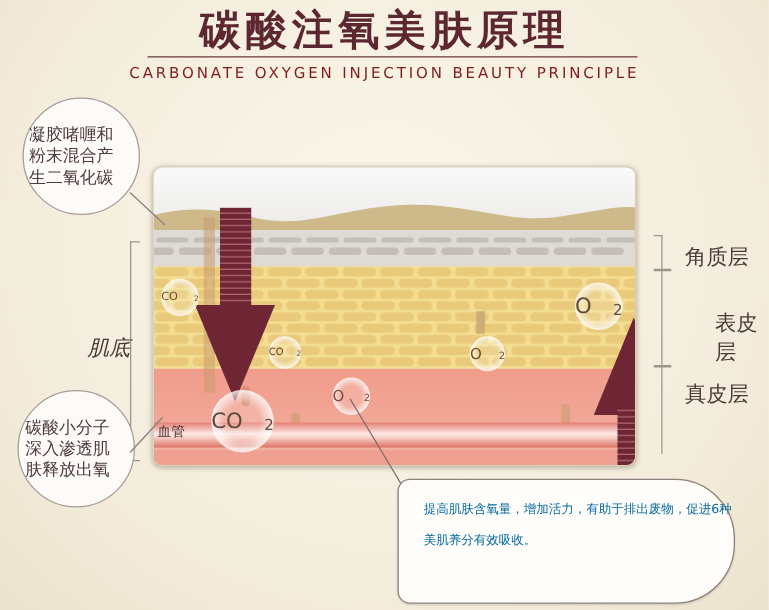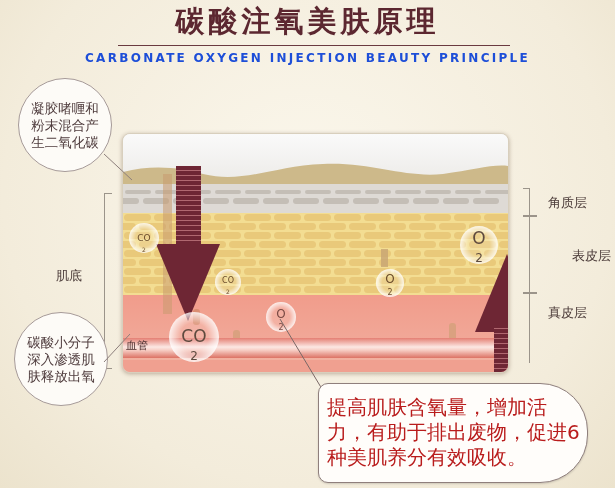--- a/index.html
+++ b/index.html
@@ -1,35 +1,35 @@
 <!DOCTYPE html>
 <html><head>
 <meta charset="utf-8">
 <style>
   html,body{margin:0;padding:0;}
   body{width:615px;height:488px;overflow:hidden;background:#f5efe1;position:relative;font-family:"DejaVu Sans","Liberation Sans",sans-serif;}
   .bg{position:absolute;inset:0;background:radial-gradient(ellipse at 50% 40%,#fbf7ec 0%,#f3ecdb 70%,#ece3cd 100%);}
-  .title{position:absolute;left:0;right:0;top:2px;text-align:center;font-family:Liberation Mono, monospace;font-size:29px;color:#5c2730;letter-spacing:4px;font-weight:bold;}
+  .title{position:absolute;left:0;right:0;top:2px;text-align:center;font-family:Liberation Mono, monospace;font-size:33px;color:#5c2730;letter-spacing:4px;font-weight:bold;}
   .title-rule{position:absolute;left:118px;width:392px;top:45px;height:1px;background:#6a3a40;}
-  .subtitle{position:absolute;left:0;right:0;top:51px;text-align:center;font-size:12px;color:#1d4ed8;letter-spacing:2.3px;font-weight:bold;}
+  .subtitle{position:absolute;left:0;right:0;top:51px;text-align:center;font-size:12px;color:#7f1d1d;letter-spacing:2.3px;}
   .panel{position:absolute;left:122px;top:133px;width:385px;height:238px;border-radius:8px;overflow:hidden;box-shadow:0 1px 4px rgba(80,50,30,.35);background:#f0eee9;border:1px solid #d8cfbd;}
   .sky{position:absolute;left:0;top:0;width:100%;height:60px;background:linear-gradient(#fafafa,#e9e7e3);}
   .dune{position:absolute;left:0;top:0;}
   .strat{position:absolute;left:0;top:50px;width:100%;height:30px;background:#dedad5;}
   .epi{position:absolute;left:0;top:79px;width:100%;height:82px;background:#f3dd92;}
   .derm{position:absolute;left:0;top:161px;width:100%;height:77px;background:linear-gradient(#f19c8b,#f1a898 60%,#f2b5a4);}
   .vessel{position:absolute;left:0;top:204px;width:100%;height:20px;background:linear-gradient(#e47f73,#fce8e4 45%,#f7cfc6 60%,#dc7264);}
   .vessel-bottom{position:absolute;left:0;top:226px;width:100%;height:12px;background:#f0a090;}
-  .bubble{position:absolute;border-radius:50%;background:radial-gradient(circle,rgba(255,255,255,.15) 40%,rgba(255,255,255,.85) 72%,rgba(255,255,255,.2) 100%);display:flex;align-items:center;justify-content:flex-end;color:#6b4d2c;flex-direction:column;}
+  .bubble{position:absolute;border-radius:50%;background:radial-gradient(circle,rgba(255,255,255,.15) 40%,rgba(255,255,255,.85) 72%,rgba(255,255,255,.2) 100%);display:flex;align-items:center;justify-content:space-between;color:#6b4d2c;}
   .bubble span{line-height:1;}
-  .side-label{position:absolute;font-size:13px;color:#4a3a38;}
+  .side-label{position:absolute;font-size:17px;color:#4a3a38;}
   .vbar{position:absolute;background:#9b948a;}
-  .callout{position:absolute;border-radius:50%;background:#fdfbf7;border:1.3px solid #a69a98;display:flex;align-items:center;justify-content:center;text-align:center;color:#4e3b3c;font-size:13.5px;line-height:17px;}
+  .callout{position:absolute;border-radius:50%;background:#fdfbf7;border:1.3px solid #a69a98;display:flex;align-items:center;justify-content:flex-start;text-align:center;color:#4e3b3c;font-size:13.5px;line-height:17px;}
   .note{position:absolute;left:318px;top:383px;width:268px;height:98px;background:#fffdfa;border:1.4px solid #8f7f7c;border-radius:10px 48px 48px 10px;box-shadow:0 1px 2px rgba(0,0,0,.15);}
-  .note-text{position:absolute;left:8px;top:11px;width:255px;font-size:20px;line-height:25px;color:#b91c1c;}
+  .note-text{position:absolute;left:20px;top:11px;width:255px;font-size:10px;line-height:25px;color:#0369a1;}
   .vessel-label{position:absolute;left:126px;top:338px;font-size:11px;color:#4a2d2d;}
 </style>
 </head>
 <body>
 
 <div class="bg"></div>
 
 <div class="title">碳酸注氧美肤原理</div>
 <div class="title-rule"></div>
 <div class="subtitle">CARBONATE OXYGEN INJECTION BEAUTY PRINCIPLE</div>
@@ -136,21 +136,21 @@
     <span>O</span>
       <span style="font-size:12px;margin-top:5px">2</span>
   </div>
 </div>
 
 <div class="vessel-label">血管</div>
 
 <div class="vbar" style="left:104px;top:193px;width:1px;height:176px;"></div>
 <div class="vbar" style="left:104px;top:193px;width:8px;height:1px;"></div>
 <div class="vbar" style="left:104px;top:368px;width:8px;height:1px;"></div>
-<div class="side-label" style="left:56px;top:267px;">肌底</div>
+<div class="side-label" style="left:70px;top:267px;font-style:italic;">肌底</div>
 
 <div class="vbar" style="left:529px;top:188px;width:1px;height:175px;"></div>
 <div class="vbar" style="left:523px;top:188px;width:7px;height:1px;"></div>
 <div class="vbar" style="left:523px;top:215px;width:14px;height:2px;"></div>
 <div class="vbar" style="left:523px;top:292px;width:14px;height:2px;"></div>
 <div class="side-label" style="left:548px;top:194px;">角质层</div>
 <div class="side-label" style="left:572px;top:247px;">表皮层</div>
 <div class="side-label" style="left:548px;top:304px;">真皮层</div>
 
 <div class="callout" style="left:18px;top:78px;width:92px;height:92px;">

